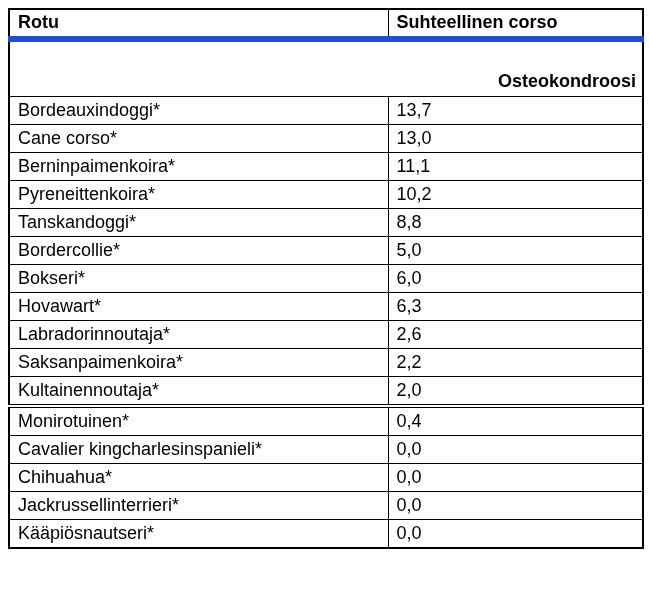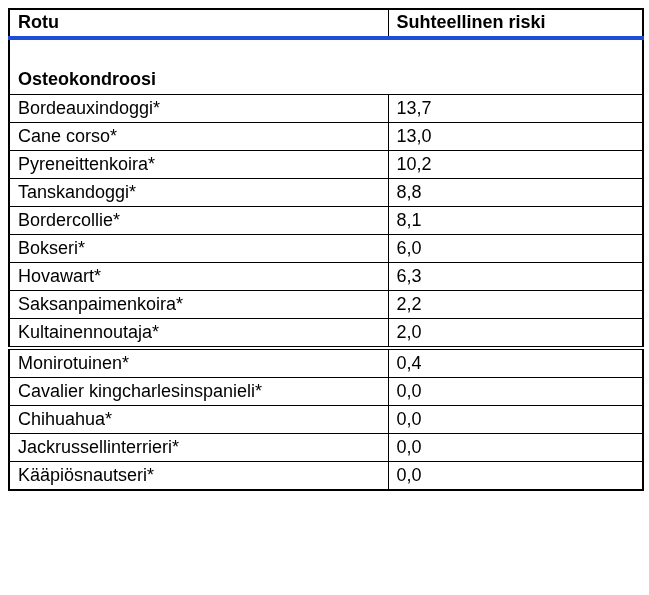--- a/index.html
+++ b/index.html
@@ -35,26 +35,26 @@
     line-height: 21px;
     text-align: left;
     vertical-align: middle;
     padding: 2px 6px 3px 8px;
     overflow: hidden;
     white-space: nowrap;
   }
   thead th {
     font-weight: bold;
     height: 19px;
-    border-bottom: 4px solid #1d4ed8;
+    border-bottom: 6px solid #1d4ed8;
   }
   tr.section-row td {
     height: 48px;
     vertical-align: bottom;
-    text-align: left;
+    text-align: right;
     font-weight: bold;
     padding-bottom: 4px;
   }
   tr.data-row td {
     height: 22px;
     font-weight: normal;
     padding-left: 8px;
   }
   
   tr.divider-row td {
@@ -66,55 +66,63 @@
 
 <div class="page">
   <table class="risk-table">
     <colgroup>
       <col class="col-breed">
       <col class="col-risk">
     </colgroup>
     <thead>
       <tr>
         <th>Rotu</th>
-        <th>Suhteellinen riski</th>
+        <th>Suhteellinen corso</th>
       </tr>
     </thead>
     <tbody>
       <tr class="section-row">
         <td colspan="2">Osteokondroosi</td>
       </tr>
 
       <tr class="data-row">
         <td>Bordeauxindoggi*</td>
         <td>13,7</td>
       </tr>
       <tr class="data-row">
         <td>Cane corso*</td>
         <td>13,0</td>
       </tr>
       <tr class="data-row">
+        <td>Berninpaimenkoira*</td>
+        <td>11,1</td>
+      </tr>
+      <tr class="data-row">
         <td>Pyreneittenkoira*</td>
         <td>10,2</td>
       </tr>
       <tr class="data-row">
         <td>Tanskandoggi*</td>
         <td>8,8</td>
       </tr>
       <tr class="data-row">
         <td>Bordercollie*</td>
-        <td>8,1</td>
+        <td>5,0</td>
       </tr>
       <tr class="data-row">
         <td>Bokseri*</td>
         <td>6,0</td>
       </tr>
       <tr class="data-row">
         <td>Hovawart*</td>
         <td>6,3</td>
+      </tr>
+      <tr class="data-row">
+        <td>Labradorinnoutaja*</td>
+        <td>2,6</td>
       </tr>
       <tr class="data-row">
         <td>Saksanpaimenkoira*</td>
         <td>2,2</td>
       </tr>
       <tr class="data-row">
         <td>Kultainennoutaja*</td>
         <td>2,0</td>
       </tr>
 

